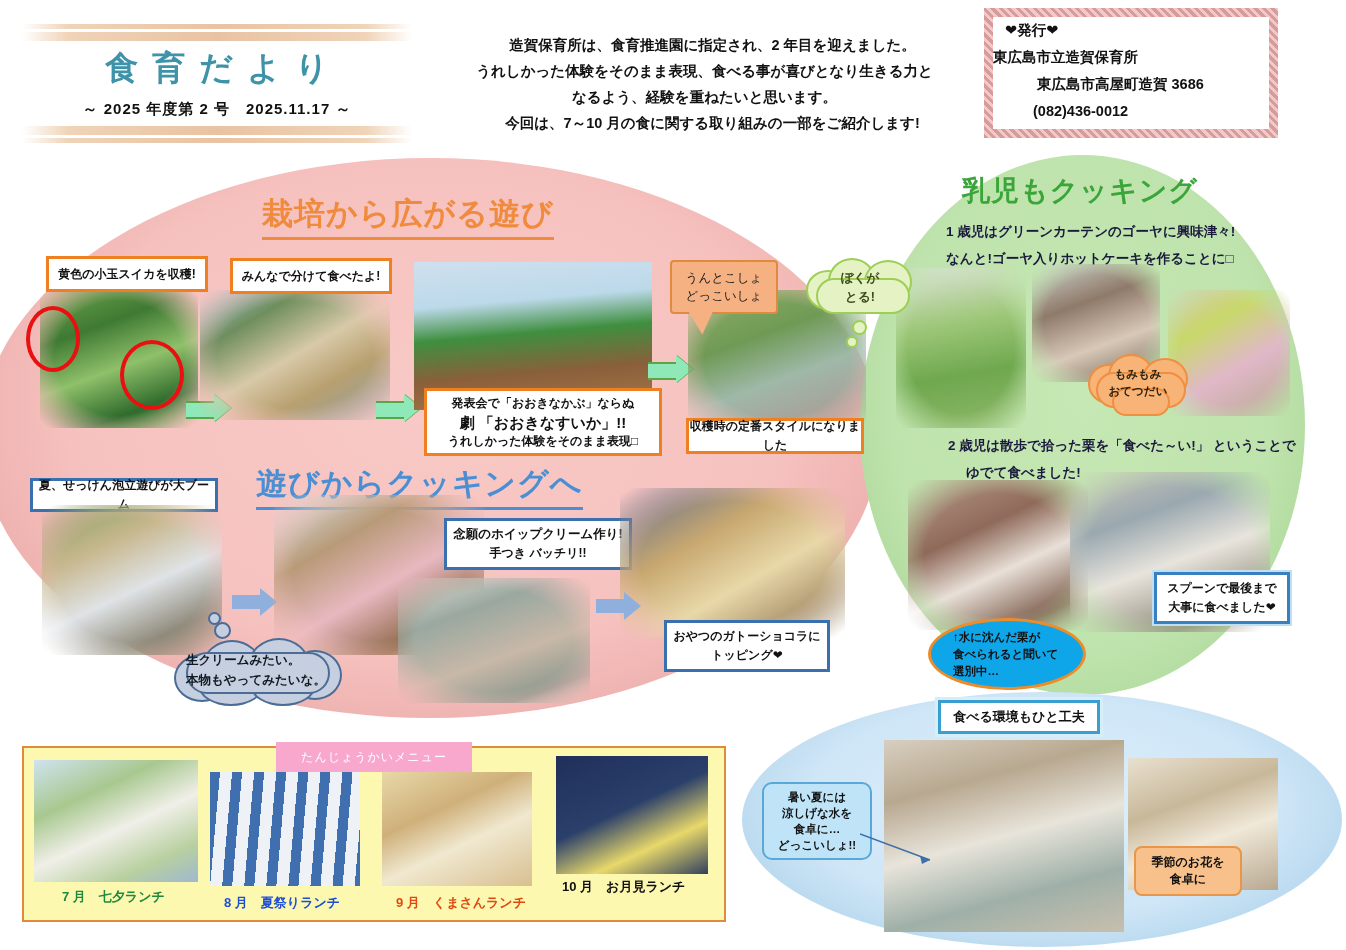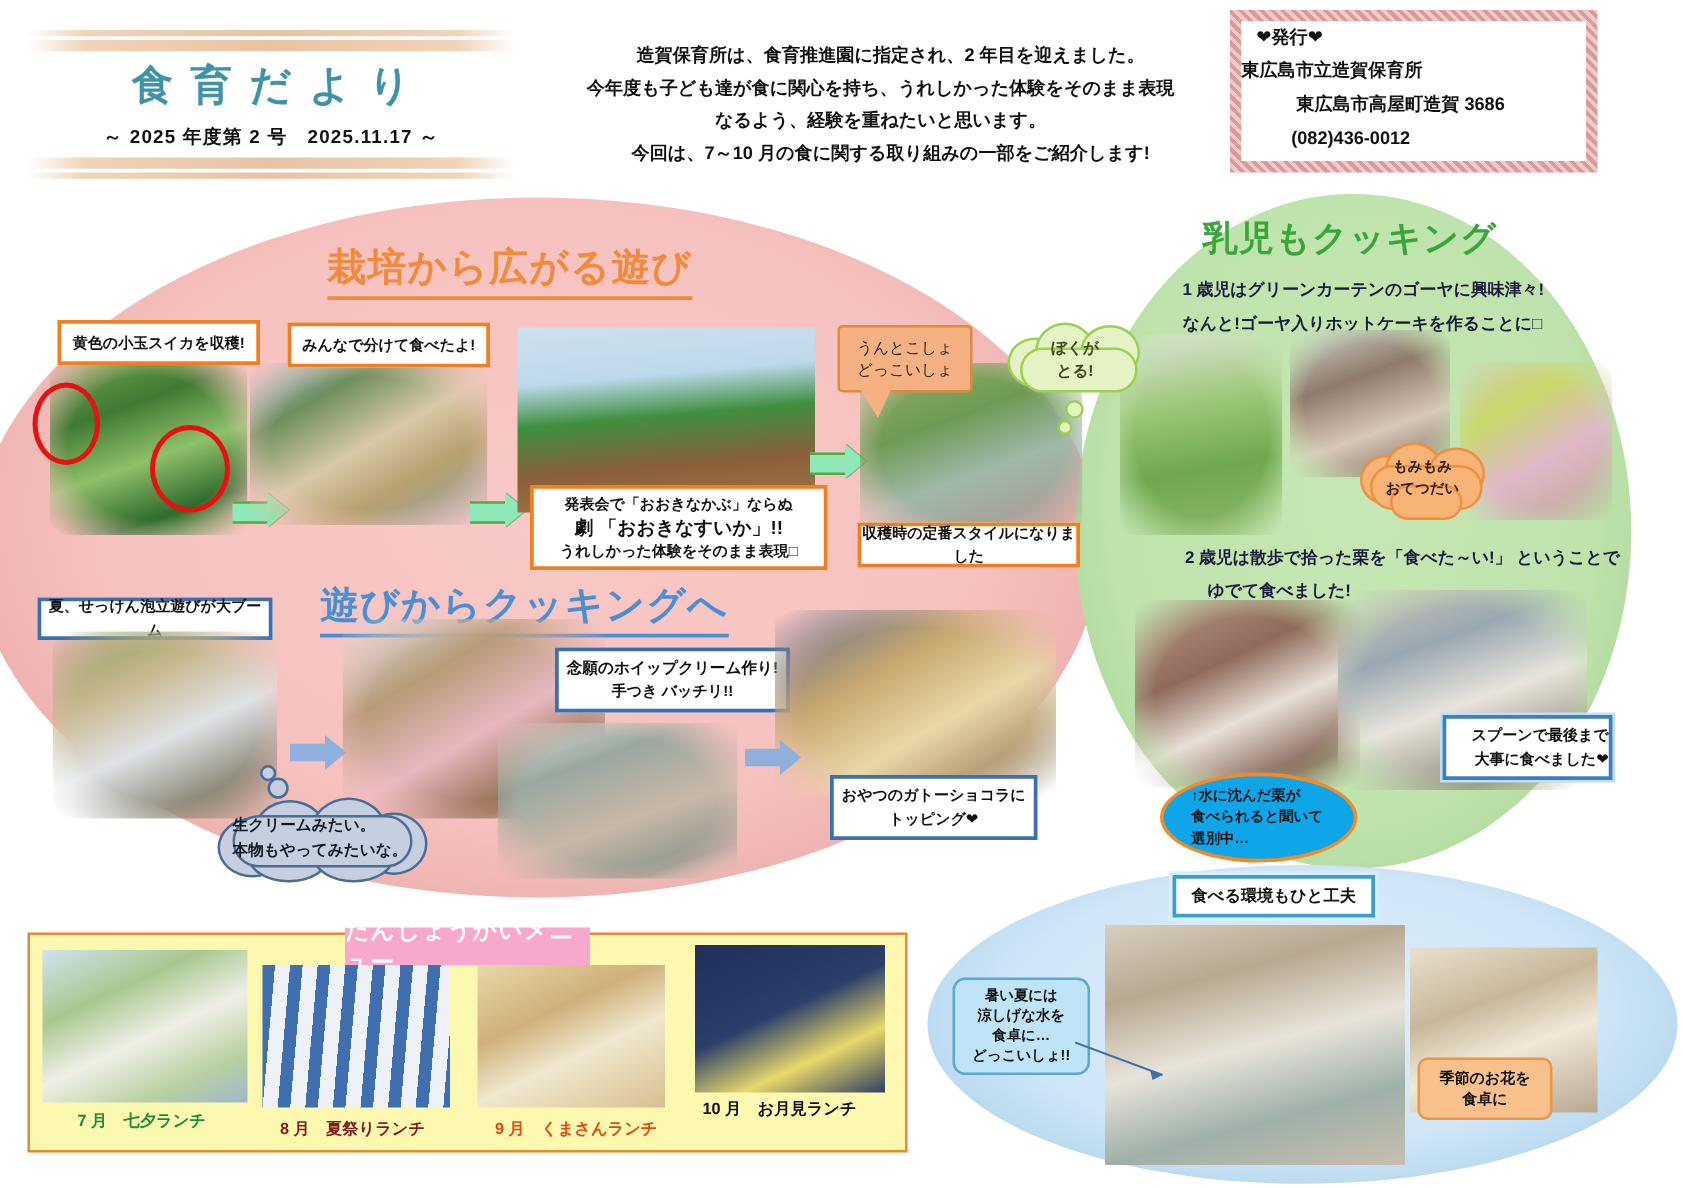--- a/index.html
+++ b/index.html
@@ -69,21 +69,21 @@
   
   .photo{background-size:cover;background-position:center;}
   .soft{ -webkit-mask-image:radial-gradient(ellipse at center,#000 58%,transparent 95%);
           mask-image:radial-gradient(ellipse at center,#000 58%,transparent 95%);}
 
   
   .cbox{background:#fff;font-weight:bold;color:#111;text-align:center;
         display:flex;flex-direction:column;justify-content:center;line-height:19px;}
   .cbox.or{border:3px solid #ef8022;}
   .cbox.bl{border:3px solid #3a6fb0;}
-  .cbox.bl2{border:3px solid #3a7fc0;box-shadow:0 0 0 2px #bfe0f2;align-items:flex-end;}
+  .cbox.bl2{border:3px solid #3a7fc0;box-shadow:0 0 0 2px #bfe0f2;}
   .cbox .big{font-size:15px;}
   .cbox .sm{font-size:12px;}
   .cbox .md{font-size:12.5px;}
 
   
   #bub-unto{left:670px;top:260px;width:104px;height:50px;background:#f6b183;
      border:2px solid #e08a3e;border-radius:4px;display:flex;flex-direction:column;
      justify-content:center;align-items:center;font-size:12.5px;color:#222;line-height:18px;}
   #bub-unto-tail{left:690px;top:308px;width:0;height:0;
      border-left:10px solid transparent;border-right:18px solid transparent;
@@ -122,21 +122,21 @@
   .arrow.blue .shaft{background:#8fb0dd;}
   .arrow.blue .head{border-left:17px solid #8fb0dd;}
 
   
   .redcirc{border:4px solid #e81010;border-radius:50%;}
 
   
   #menu-panel{left:22px;top:746px;width:700px;height:172px;background:#fdf8b0;border:2px solid #e08a3e;}
   #menu-badge{left:276px;top:742px;width:196px;height:30px;background:#f9a8cd;
      display:flex;align-items:center;justify-content:center;}
-  #menu-badge span{font-size:19px;font-weight:bold;color:#fff;letter-spacing:1px;}
+  #menu-badge span{font-size:12px;font-weight:normal;color:#fff;letter-spacing:1px;}
   .mcap{position:absolute;font-size:13px;font-weight:bold;white-space:nowrap;}
 
   
   #lbl-tabekan{left:938px;top:700px;width:156px;height:28px;background:#fff;border:3px solid #3a9fd0;
      box-shadow:0 0 0 3px #d6eef8;display:flex;align-items:center;justify-content:center;}
   #lbl-tabekan span{font-size:13px;font-weight:bold;color:#111;white-space:nowrap;}
 
   #bub-atsui{left:762px;top:782px;width:106px;height:74px;background:#bfe3f7;
      border:2px solid #5aa8d8;border-radius:10px;display:flex;flex-direction:column;
      justify-content:center;align-items:center;}
@@ -158,21 +158,21 @@
   <div class="band b1"></div>
   <div class="band b2"></div>
   <div id="mast-title">食育だより</div>
   <div id="mast-sub">～ 2025 年度第 2 号　2025.11.17 ～</div>
   <div class="band b3"></div>
   <div class="band b4"></div>
 </div>
 
 <div class="abs" id="intro">
   <div class="ind">造賀保育所は、食育推進園に指定され、2 年目を迎えました。</div>
-  <div>今年度も子ども達が食に関心を持ち、うれしかった体験をそのまま表現</div>
+  <div>うれしかった体験をそのまま表現、食べる事が喜びとなり生きる力と</div>
   <div>なるよう、経験を重ねたいと思います。</div>
   <div class="ind">今回は、7～10 月の食に関する取り組みの一部をご紹介します!</div>
 </div>
 
 <div class="abs" id="pubbox">
   <div class="pline p0">❤発行❤</div>
   <div class="pline p1">東広島市立造賀保育所</div>
   <div class="pline p2">東広島市高屋町造賀 3686</div>
   <div class="pline p3">(082)436-0012</div>
 </div>
@@ -379,21 +379,21 @@
 <div class="abs" id="menu-badge">
   <span>たんじょうかいメニュー</span>
 </div>
 
 <div class="abs photo" style="left:34px;top:760px;width:164px;height:122px;
      background-image:linear-gradient(155deg,#cfe3ef 0%,#a8c88f 30%,#f0efe8 55%,#b8d0a0 80%,#9fb8cf 100%);"></div>
 <div class="mcap" style="left:62px;top:888px;color:#1f8a3c;">7 月　七夕ランチ</div>
 
 <div class="abs photo" style="left:210px;top:772px;width:150px;height:114px;
      background-image:repeating-linear-gradient(95deg,#3f6faf 0 10px,#eef2f7 10px 22px);"></div>
-<div class="mcap" style="left:224px;top:894px;color:#7f1d1d;">8 月　夏祭りランチ</div>
+<div class="mcap" style="left:224px;top:894px;color:#1d4ed8;">8 月　夏祭りランチ</div>
 
 <div class="abs photo" style="left:382px;top:772px;width:150px;height:114px;
      background-image:linear-gradient(155deg,#e8d8a8 0%,#cfb07a 35%,#f0e8cf 60%,#d8bf90 100%);"></div>
 <div class="mcap" style="left:396px;top:894px;color:#e04a10;">9 月　くまさんランチ</div>
 
 <div class="abs photo" style="left:556px;top:756px;width:152px;height:118px;
      background-image:linear-gradient(155deg,#1f2f5a 0%,#2a3f6a 45%,#e8d86a 72%,#30405f 100%);"></div>
 <div class="mcap" style="left:562px;top:878px;color:#101010;">10 月　お月見ランチ</div>
 
 </body></html>

